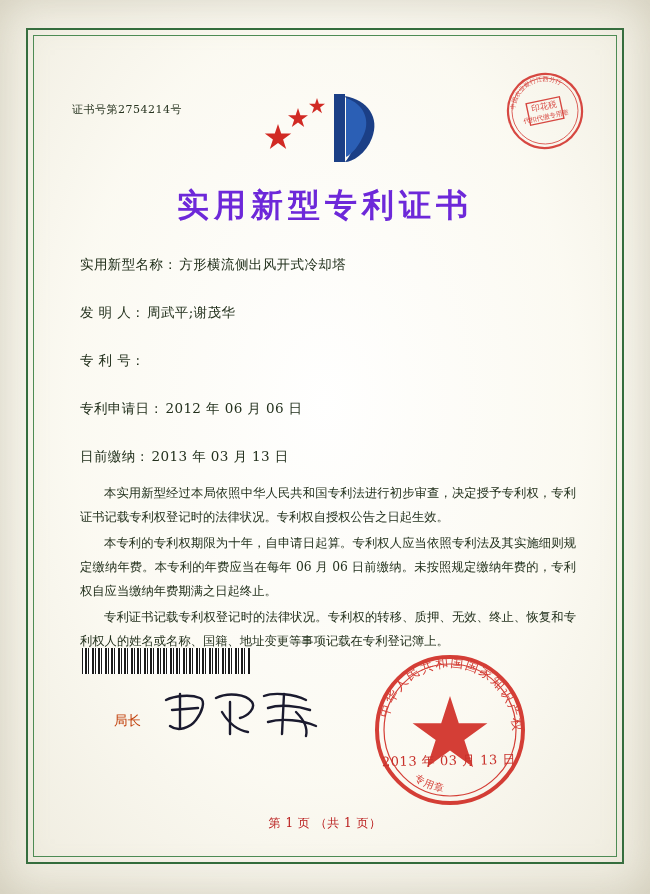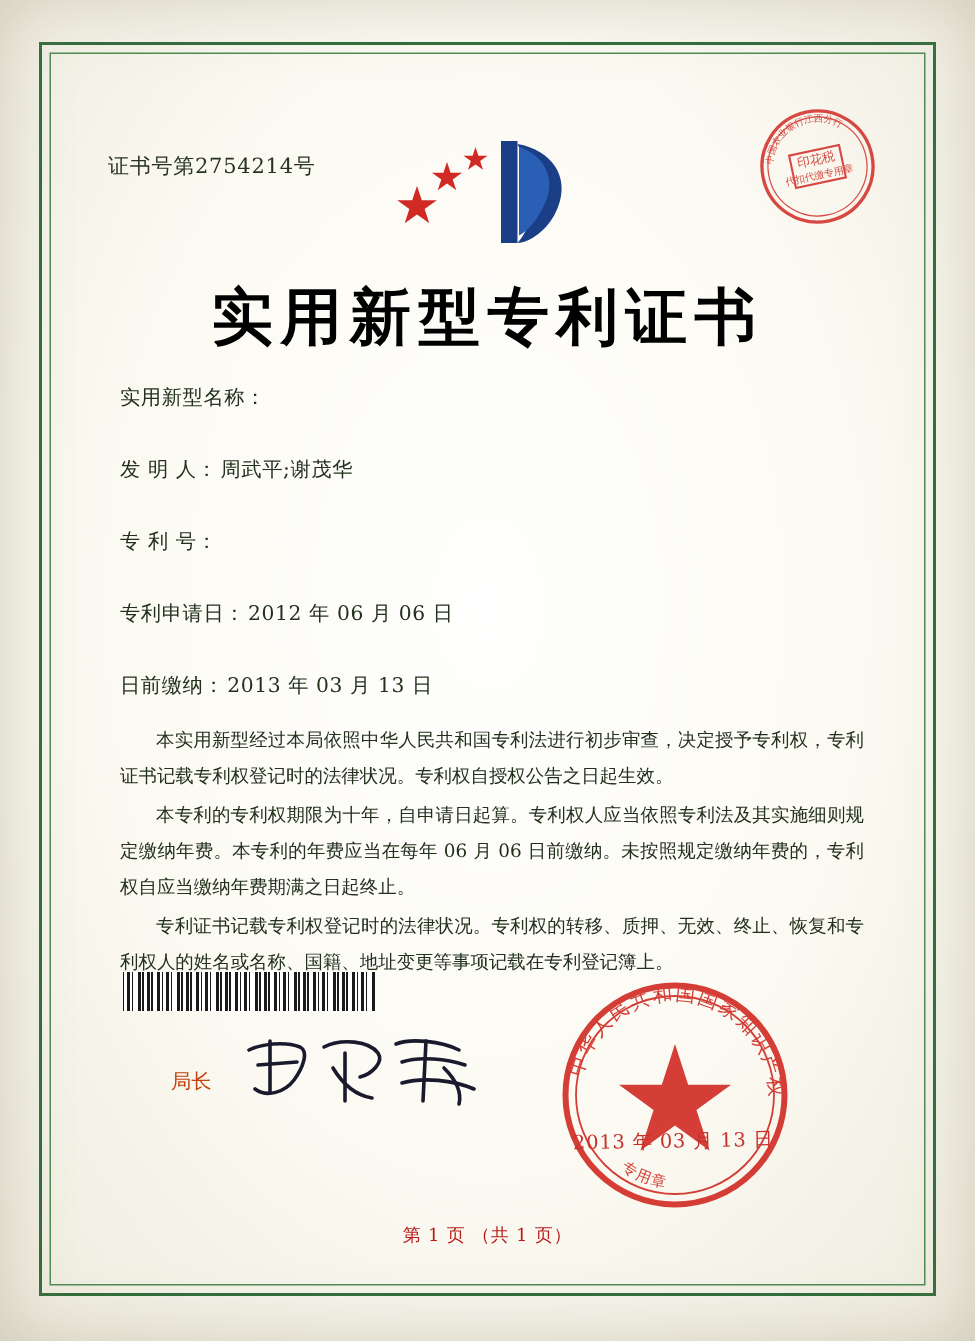--- a/index.html
+++ b/index.html
@@ -56,21 +56,21 @@
     top: 52px;
     right: 52px;
     bottom: 56px;
   }
 
   
   .cert-no {
     position: absolute;
     left: 20px;
     top: 50px;
-    font-size: 14px;
+    font-size: 11px;
     color: #26331f;
     letter-spacing: 0.5px;
     font-family: "DejaVu Serif", "Liberation Serif", serif;
   }
 
   
   .logo {
     position: absolute;
     left: 50%;
     top: 32px;
@@ -88,24 +88,24 @@
     height: 82px;
   }
 
   
   .title {
     position: absolute;
     left: 0;
     right: 0;
     top: 132px;
     text-align: center;
-    font-size: 41px;
+    font-size: 32px;
     letter-spacing: 5px;
     font-weight: bold;
-    color: #000000;
+    color: #6d28d9;
     font-family: Liberation Sans, sans-serif;
   }
 
   
   .fields {
     position: absolute;
     left: 28px;
     right: 20px;
     top: 204px;
   }
@@ -246,20 +246,21 @@
           </text>
         </g>
       </svg>
     </div>
 
     <div class="title">实用新型专利证书</div>
 
     <div class="fields">
       <div class="field-row">
         <span class="field-label">实用新型名称：</span>
+        <span class="field-value">方形横流侧出风开式冷却塔</span>
       </div>
       <div class="field-row">
         <span class="field-label">发 明 人：</span>
         <span class="field-value">周武平;谢茂华</span>
       </div>
       <div class="field-row">
         <span class="field-label">专 利 号：</span>
       </div>
       <div class="field-row">
         <span class="field-label">专利申请日：</span>

